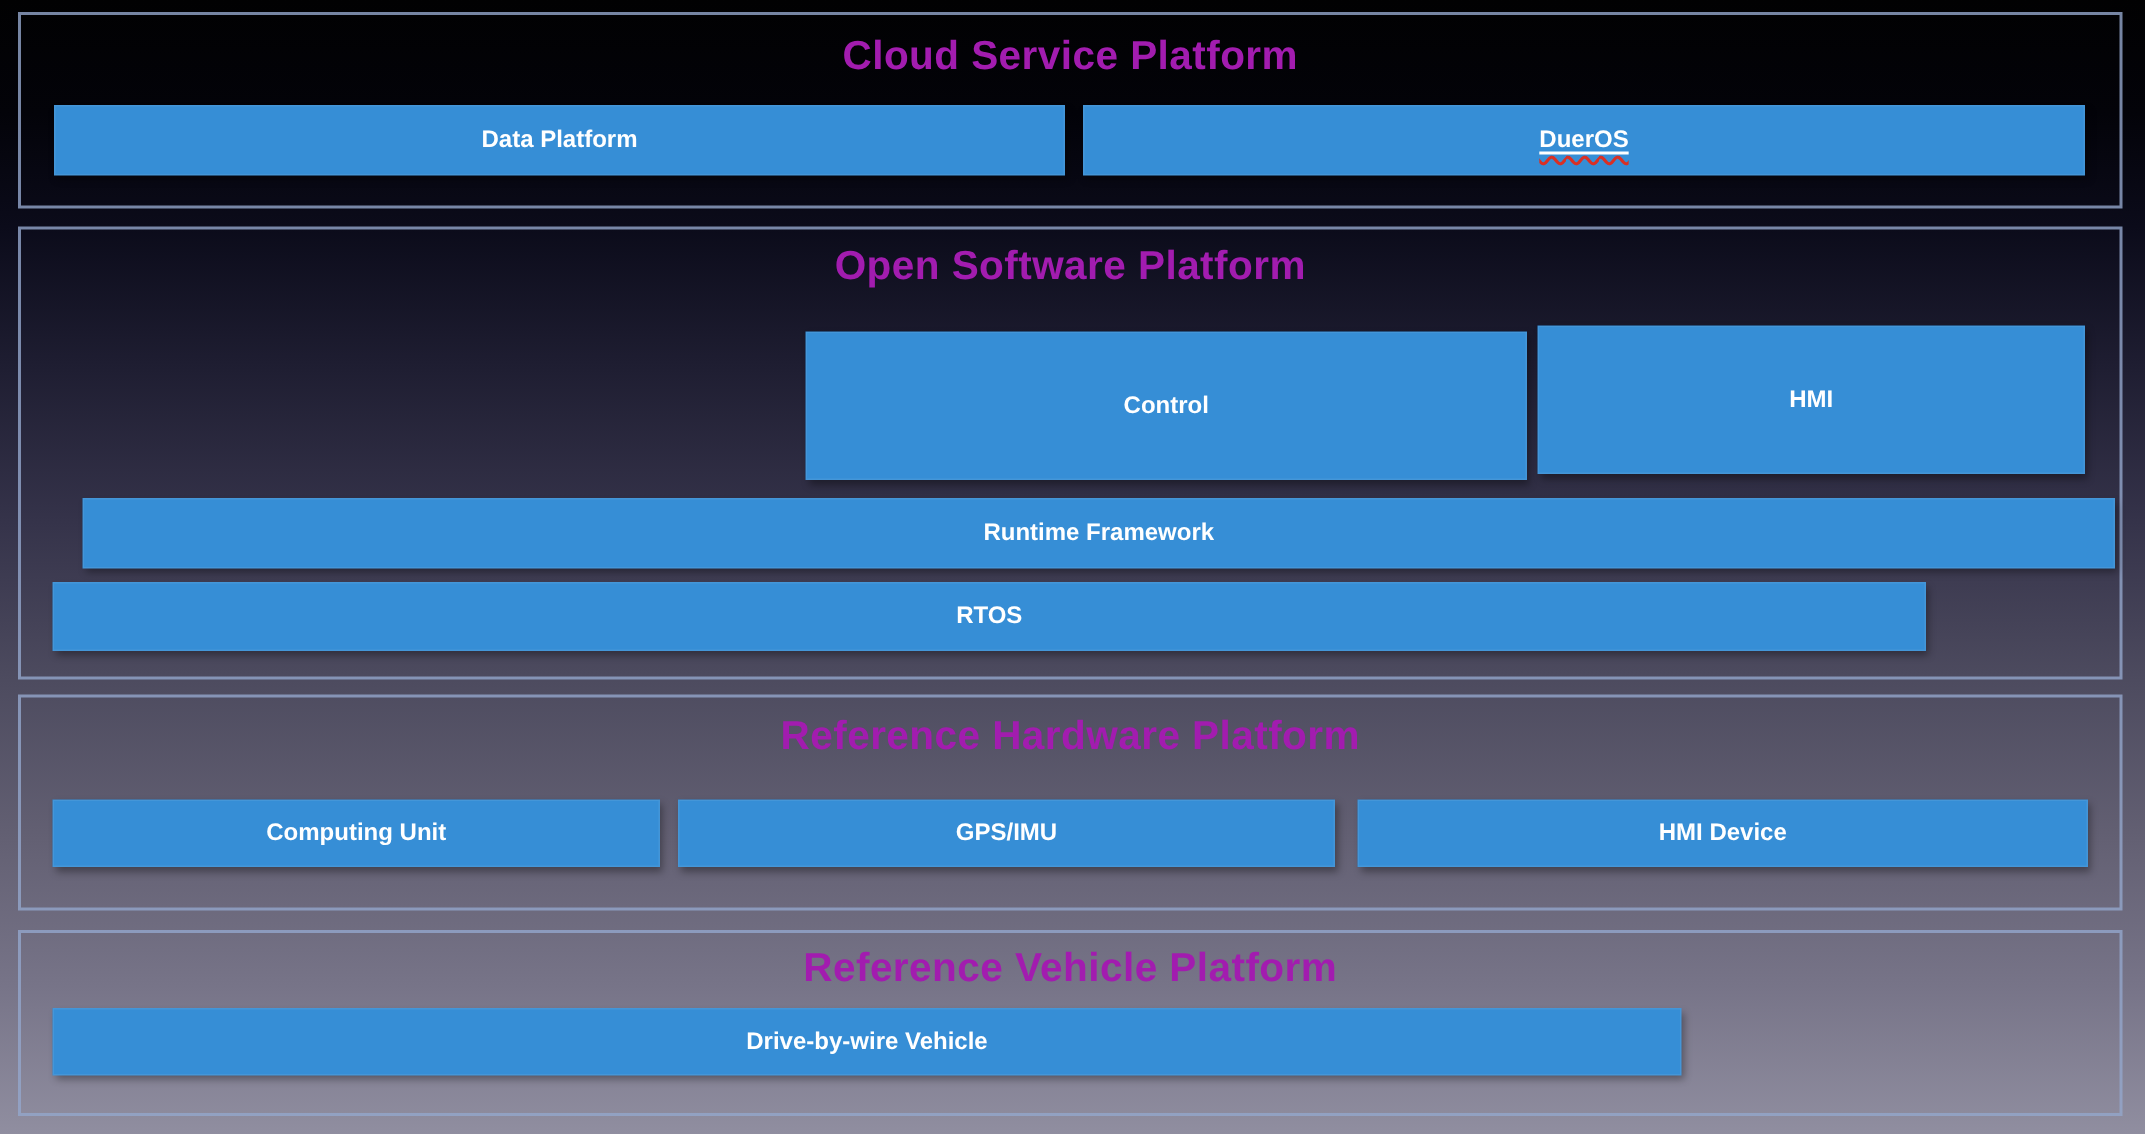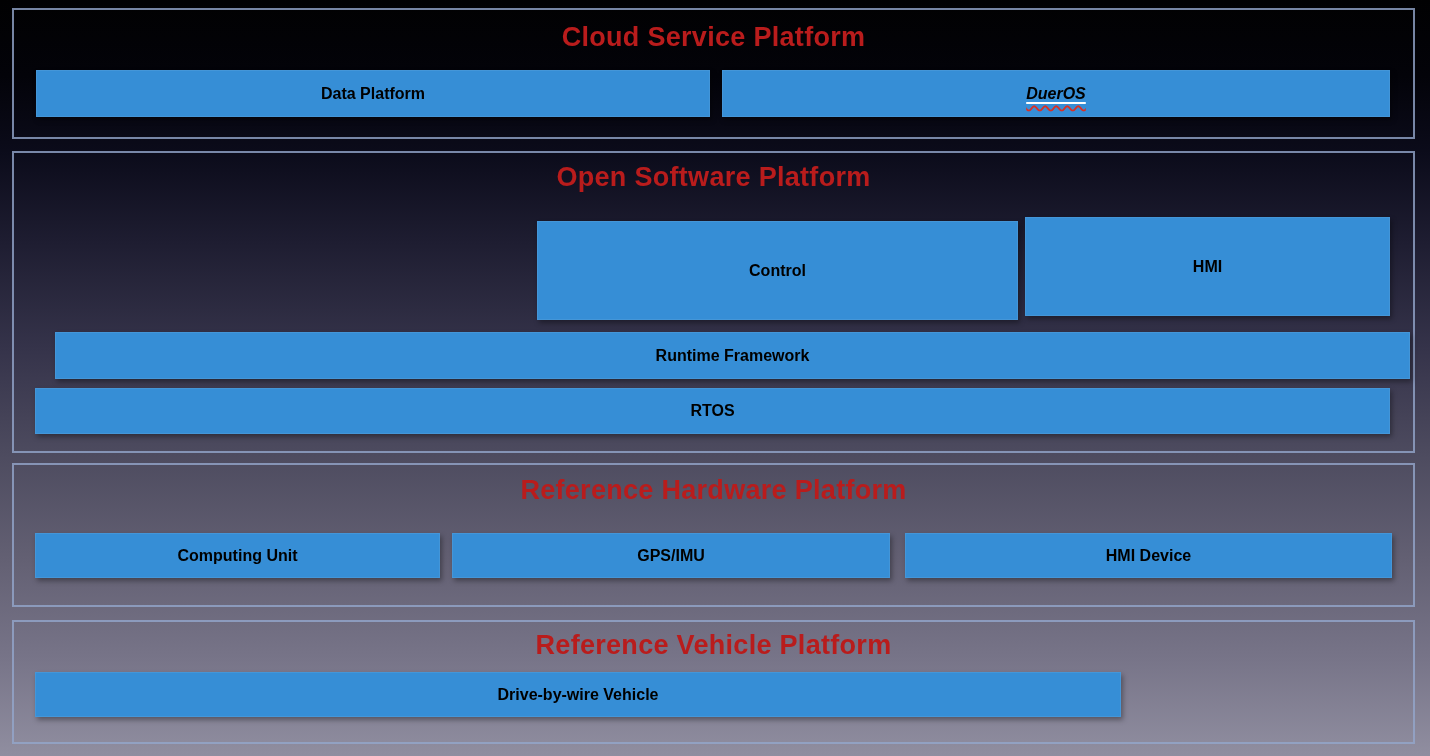--- a/index.html
+++ b/index.html
@@ -28,46 +28,45 @@
     left: 12px;
     width: 1403px;
     border: 2px solid rgba(148, 166, 204, 0.8);
     box-sizing: border-box;
   }
   .section-title {
     position: absolute;
     left: 0;
     width: 100%;
     text-align: center;
-    color: #b91c1c;
+    color: #a21caf;
     font-weight: bold;
     font-size: 27px;
     line-height: 27px;
     letter-spacing: 0.3px;
   }
   .block {
     position: absolute;
     background: #368ed6;
-    color: #000000;
+    color: #ffffff;
     font-weight: bold;
     font-size: 16px;
     display: flex;
     align-items: center;
     justify-content: center;
     text-align: center;
     box-shadow: 2px 3px 5px rgba(0, 0, 0, 0.35),
                 inset 0 0 0 1px rgba(255, 255, 255, 0.07);
     box-sizing: border-box;
   }
   .spell-wavy {
     text-decoration: underline wavy #d93025;
     text-decoration-thickness: 2px;
     text-underline-offset: 6px;
     text-decoration-skip-ink: none;
-    font-style: italic;
   }
   .white-underline {
     text-decoration: underline solid #ffffff;
     text-decoration-thickness: 1.5px;
     text-underline-offset: 3px;
     text-decoration-skip-ink: none;
   }
 </style>
 </head>
 <body>
@@ -86,21 +85,21 @@
   <div class="section-title" style="top:11px;">Open Software Platform</div>
   <div class="block" style="left:523px; top:68px; width:481px; height:99px;">
     <span>Control</span>
   </div>
   <div class="block" style="left:1011px; top:64px; width:365px; height:99px;">
     <span>HMI</span>
   </div>
   <div class="block" style="left:21px; top:179px; width:1355px; height:47px;margin-left:20px;">
     <span>Runtime Framework</span>
   </div>
-  <div class="block" style="left:21px; top:235px; width:1355px; height:46px;">
+  <div class="block" style="left:21px; top:235px; width:1249px; height:46px;">
     <span>RTOS</span>
   </div>
 </div>
 
 <div class="section" style="top:463px; height:144px;">
   <div class="section-title" style="top:12px;">Reference Hardware Platform</div>
   <div class="block" style="left:21px; top:68px; width:405px; height:45px;">
     <span>Computing Unit</span>
   </div>
   <div class="block" style="left:438px; top:68px; width:438px; height:45px;">

